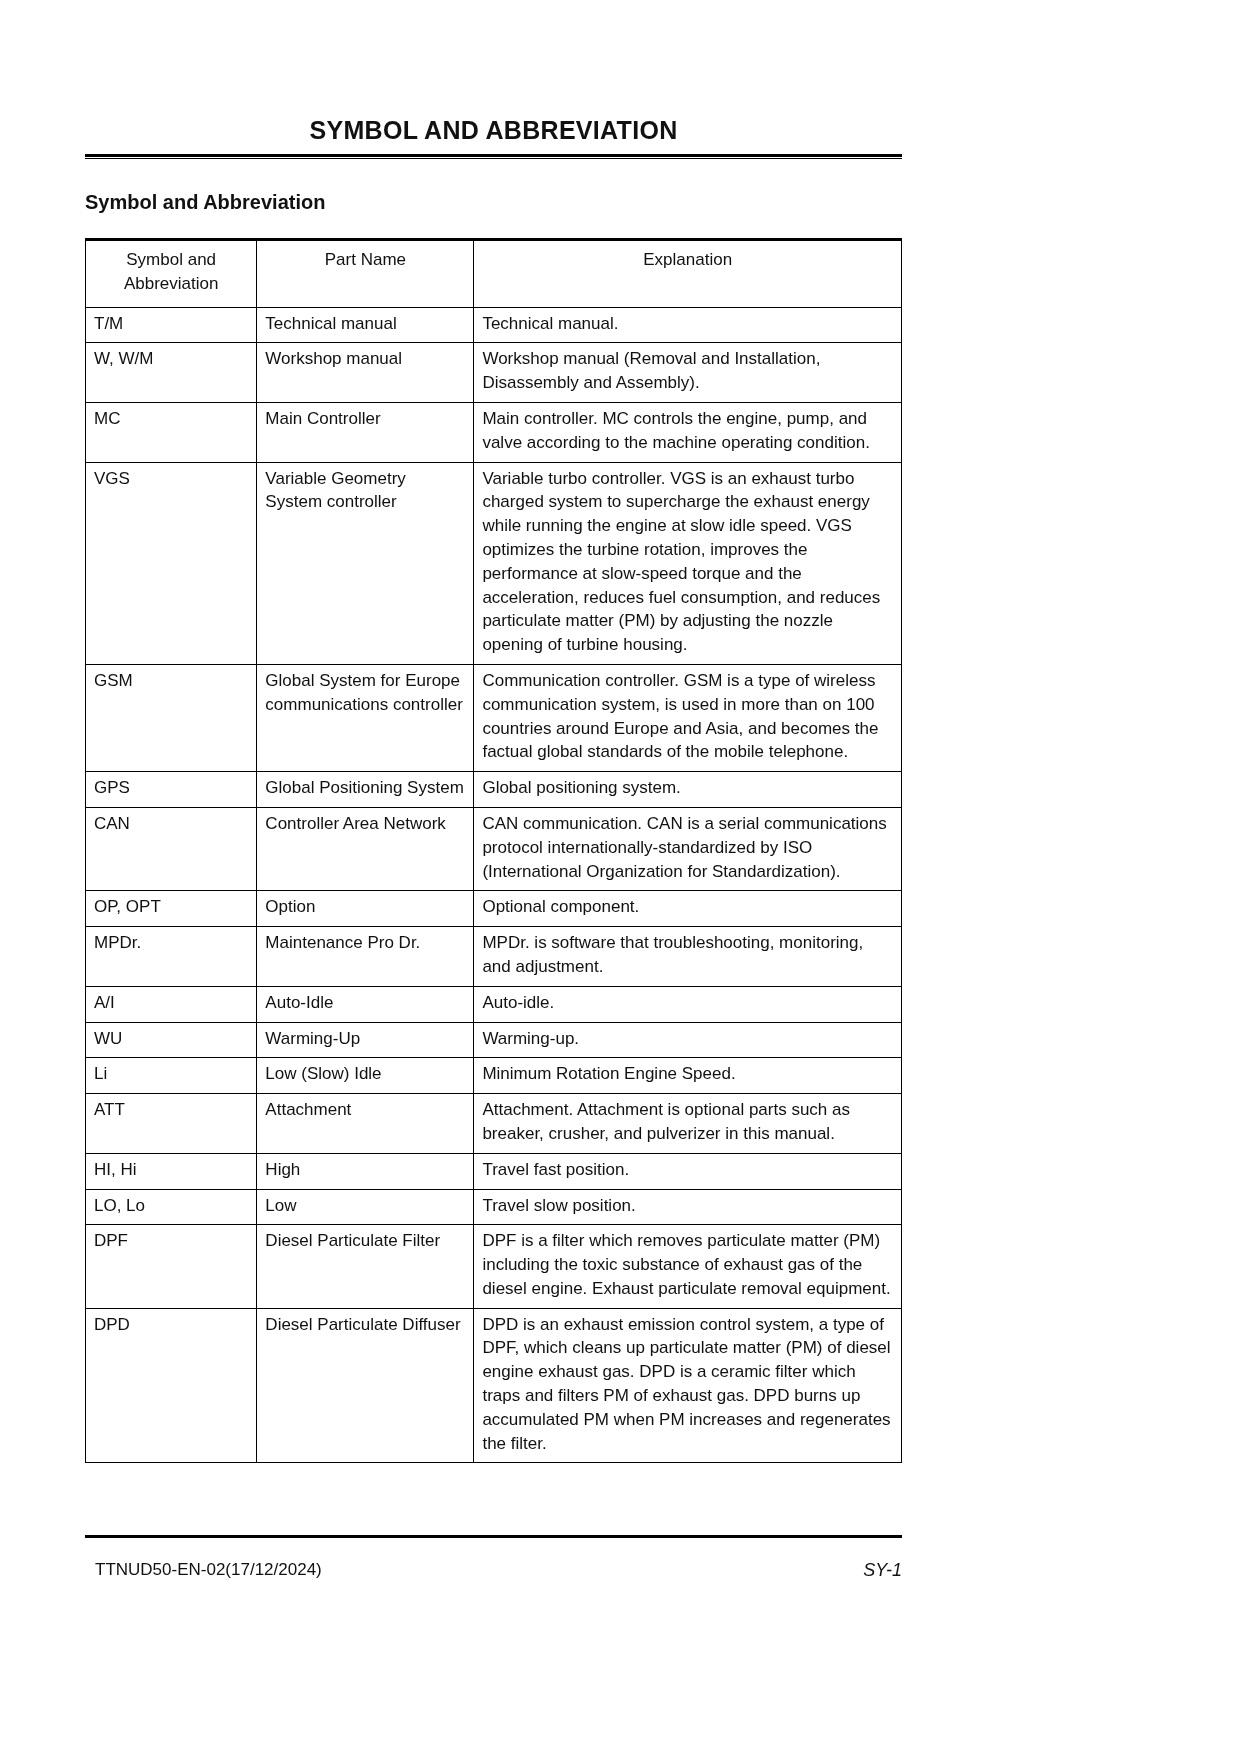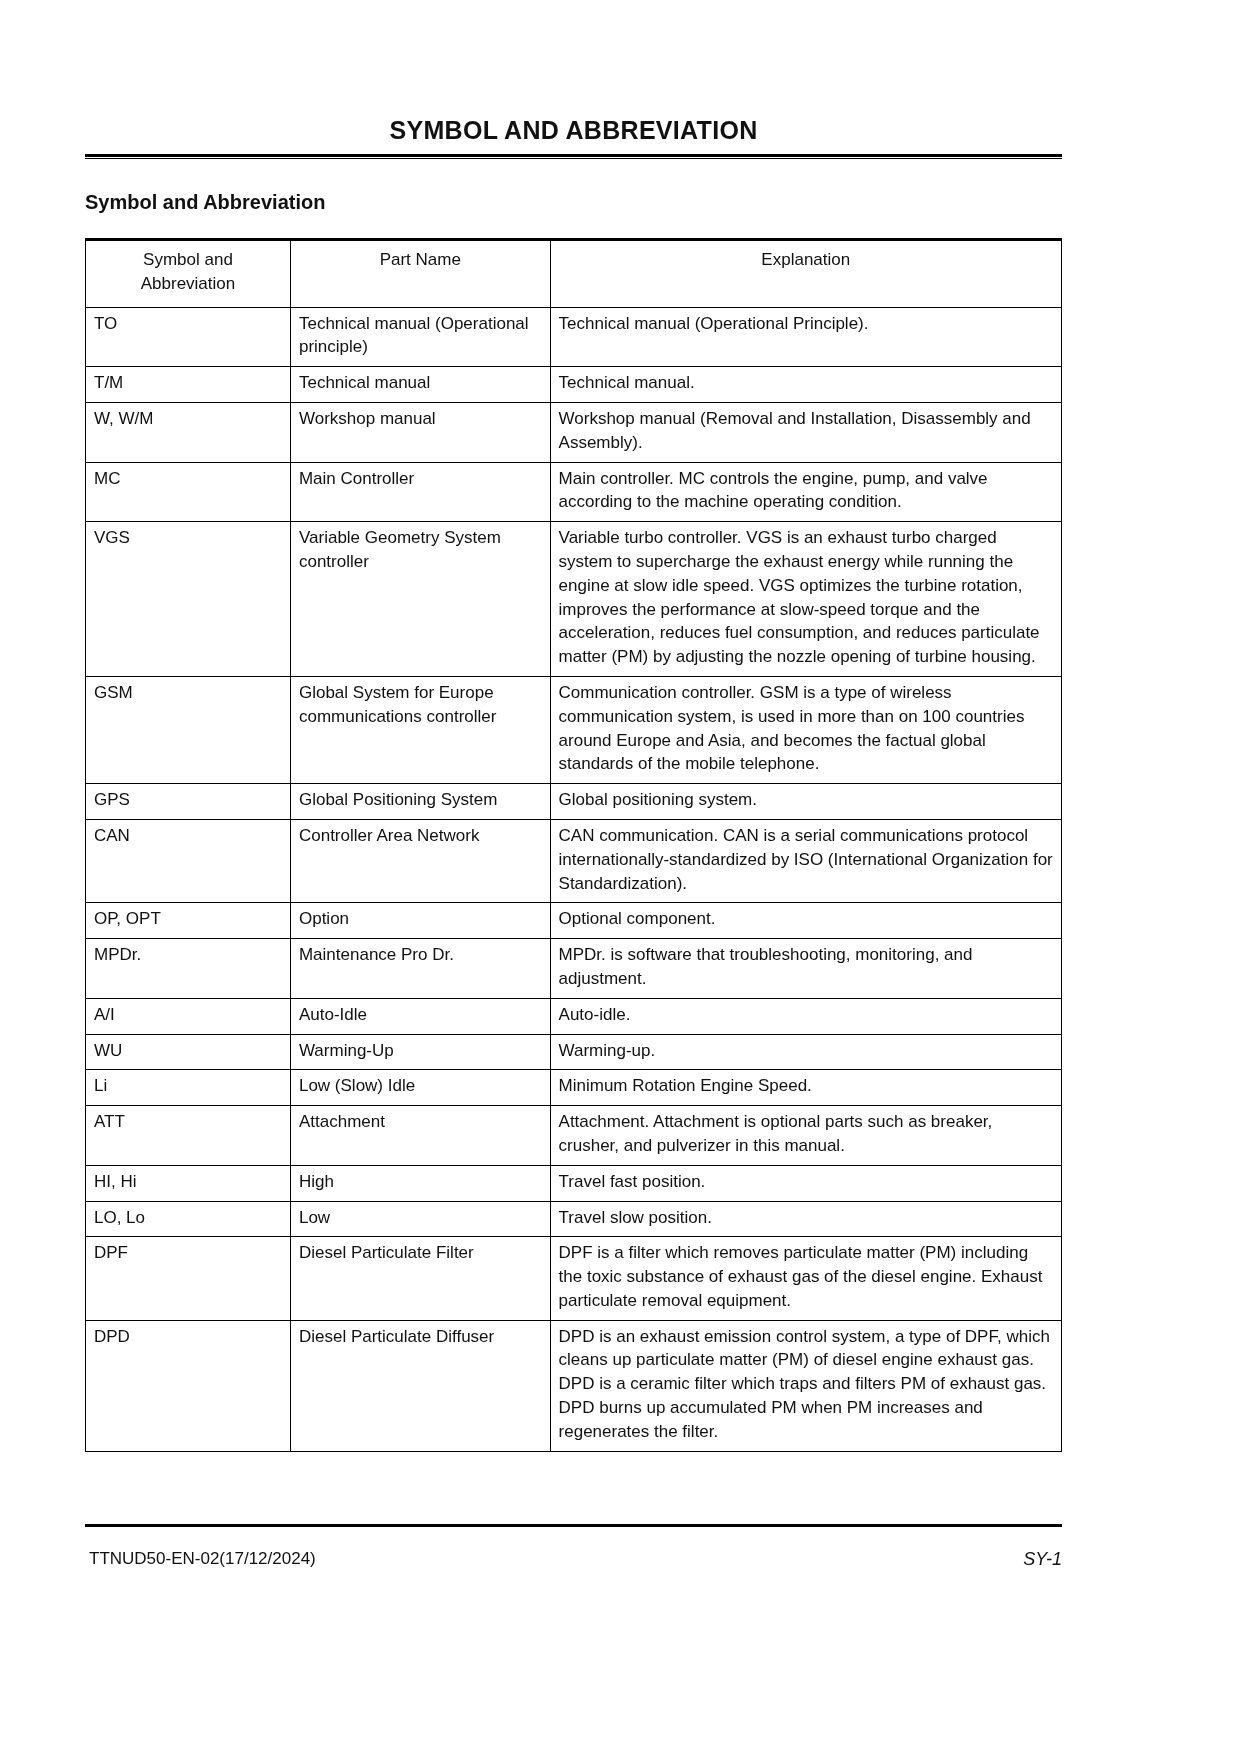--- a/index.html
+++ b/index.html
@@ -8,21 +8,21 @@
     width: 1241px;
     height: 1754px;
     position: relative;
     color: #111;
     font-family: "Liberation Sans", sans-serif;
   }
   .content {
     position: absolute;
     left: 85px;
     top: 0;
-    width: 977px;
+    width: 817px;
   }
   .page-title {
     margin-top: 116px;
     text-align: center;
     font-size: 25px;
     font-weight: bold;
     letter-spacing: 0.3px;
   }
   .title-rule {
     margin-top: 9px;
@@ -64,21 +64,21 @@
     border-top: 3px solid #000;
   }
   .footer {
     position: relative;
     margin-top: 22px;
     font-size: 17px;
     height: 24px;
   }
   .footer .doc-number {
     position: absolute;
-    left: 4px;
+    left: 10px;
     top: 0;
   }
   .footer .page-number {
     position: absolute;
     left: 0;
     right: 0;
     top: 0;
     text-align: right;
     font-size: 18px;
     font-style: italic;
@@ -103,25 +103,20 @@
     </colgroup>
     <thead>
       <tr>
         <th>Symbol and Abbreviation</th>
         <th>Part Name</th>
         <th>Explanation</th>
       </tr>
     </thead>
     <tbody>
 
-    <tr>
-          <td>TO</td>
-          <td>Technical manual (Operational principle)</td>
-          <td>Technical manual (Operational Principle).</td>
-        </tr>
         <tr>
           <td>T/M</td>
           <td>Technical manual</td>
           <td>Technical manual.</td>
         </tr>
         <tr>
           <td>W, W/M</td>
           <td>Workshop manual</td>
           <td>Workshop manual (Removal and Installation, Disassembly and Assembly).</td>
         </tr>

